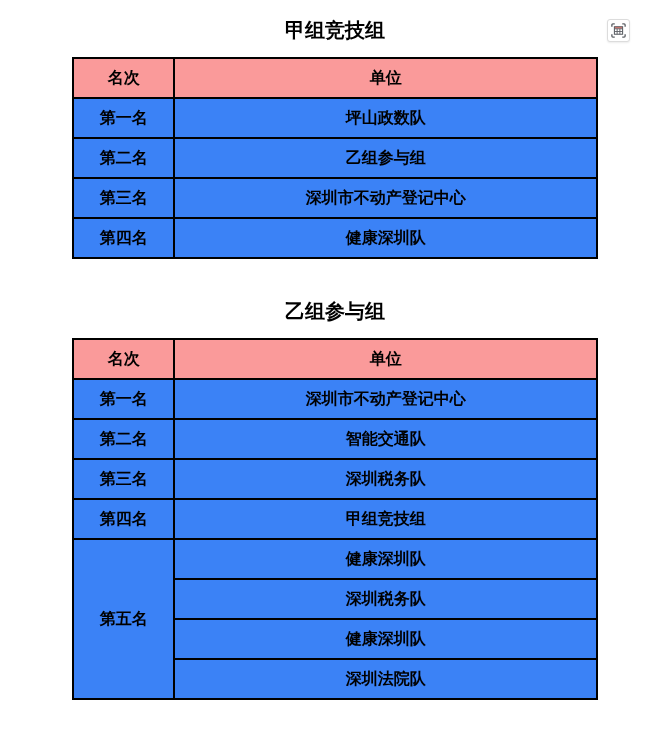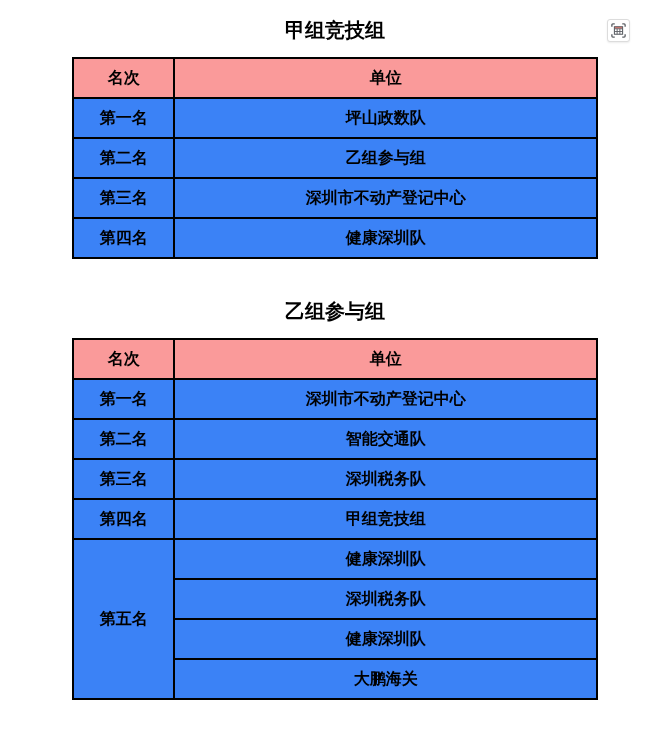--- a/index.html
+++ b/index.html
@@ -153,19 +153,19 @@
           <td rowspan="4">第五名</td>
           <td>健康深圳队</td>
         </tr>
         <tr>
           <td>深圳税务队</td>
         </tr>
         <tr>
           <td>健康深圳队</td>
         </tr>
         <tr>
-          <td>大鹏海关</td>
+          <td>深圳法院队</td>
         </tr>
       </tbody>
     </table>
   </section>
 
 </div>
 
 </body></html>

